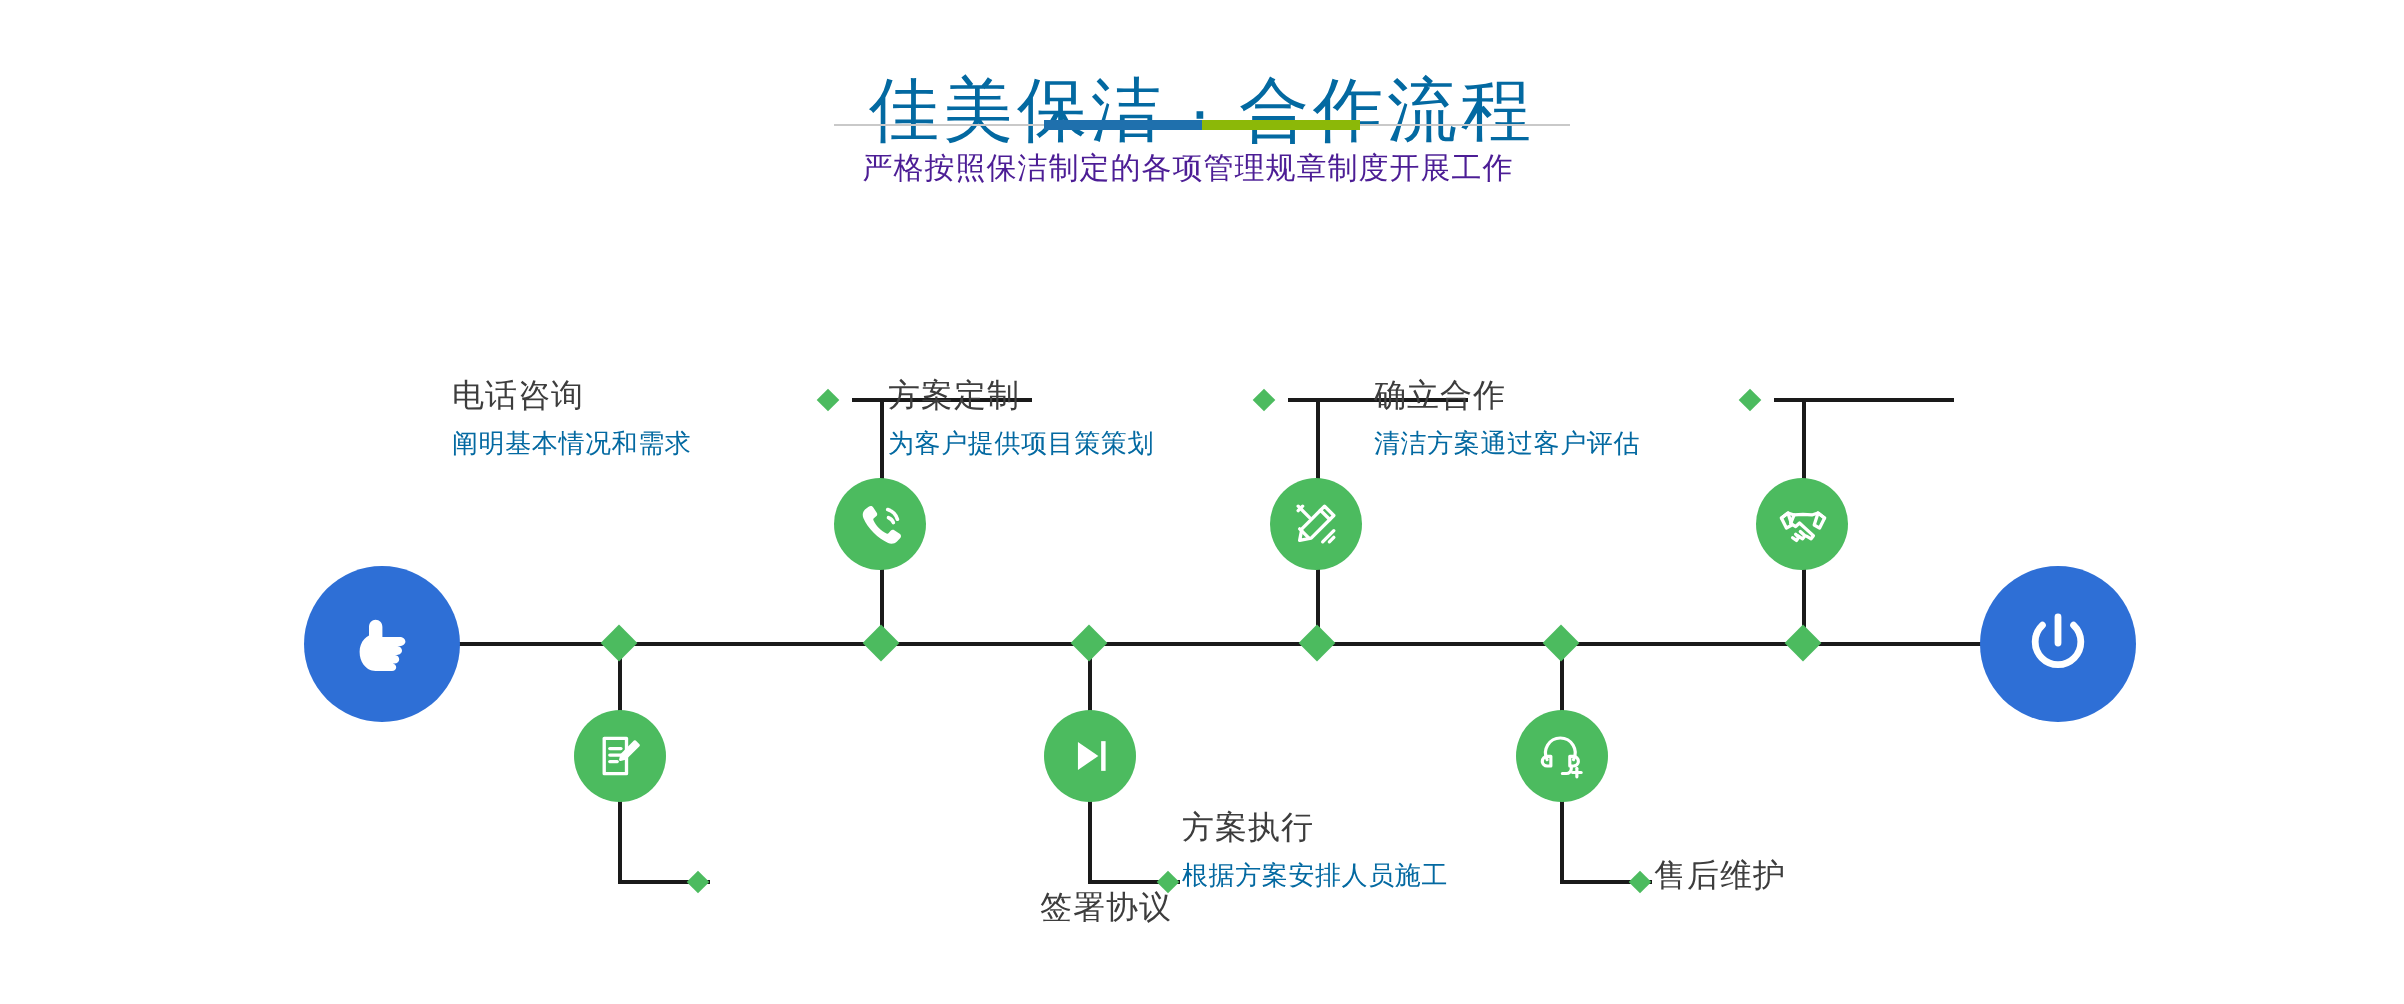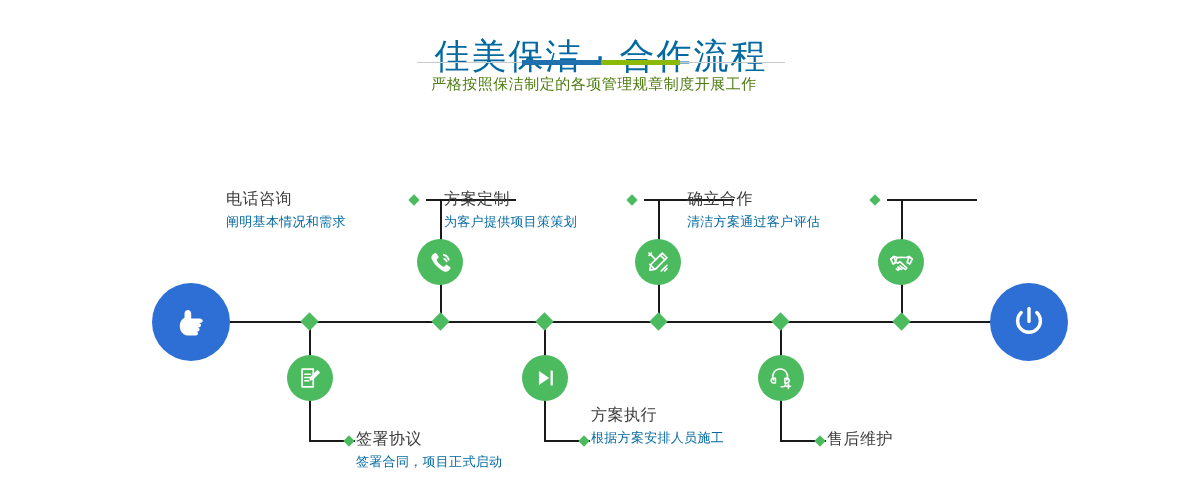--- a/index.html
+++ b/index.html
@@ -54,21 +54,21 @@
     left: 184px; top: 0px;
     width: 79px; height: 5px;
     background: #8cb808;
   }
   .subtitle {
     position: absolute;
     left: 0; top: 75px;
     width: 1188px;
     text-align: center;
     font-size: 15px;
-    color: #4d7c0f;
+    color: #4c1d95;
     letter-spacing: 0.5px;
     white-space: nowrap;
   }
 
   
   .axis {
     position: absolute;
     left: 155px; top: 321px;
     width: 893px; height: 2px;
     background: #1a1a1a;
@@ -215,23 +215,22 @@
       <svg width="26" height="26" viewBox="0 0 28 28" fill="none" stroke="#ffffff" stroke-width="1.8" stroke-linejoin="round" stroke-linecap="round">
         <path d="M5.5 4.5h12v19h-12z"></path>
         <line x1="8.5" y1="10" x2="14.5" y2="10"></line>
         <line x1="8.5" y1="13.5" x2="14.5" y2="13.5"></line>
         <line x1="8.5" y1="17" x2="12.5" y2="17"></line>
         <path d="M22.0 6.2l2.0 2.0-7.2 7.2-2.6 0.6 0.6-2.6z" fill="#ffffff" stroke="#ffffff" stroke-width="1.4"></path>
       </svg>
     </span>
   </div>
   <div class="diamond" style="left:303px; top:315px;"></div>
-  <div class="label bottom" style="left:356px; top:428px; width:230px;">
+  <div class="label bottom" style="left:356px; top:444px; width:230px;text-align:right;">
     <div class="ttl">签署协议</div>
-    <div class="desc">签署合同，项目正式启动</div>
   </div>
 
   <div class="arm" style="left:644px; top:199px; width:90px;"></div>
   <div class="stem" style="left:658px; top:199px; height:123px;"></div>
   <div class="label-dot" style="left:628px; top:196px;"></div>
   <div class="node-circle" style="left:635px; top:239px;">
     <span>
       <svg width="26" height="26" viewBox="0 0 28 28" fill="none" stroke="#ffffff" stroke-width="1.8" stroke-linejoin="round" stroke-linecap="round">
         <path d="M18.6 4.4l5.0 5.0-12.2 12.2-6.2 1.2 1.2-6.2z"></path>
         <line x1="16.4" y1="6.6" x2="21.4" y2="11.6"></line>

